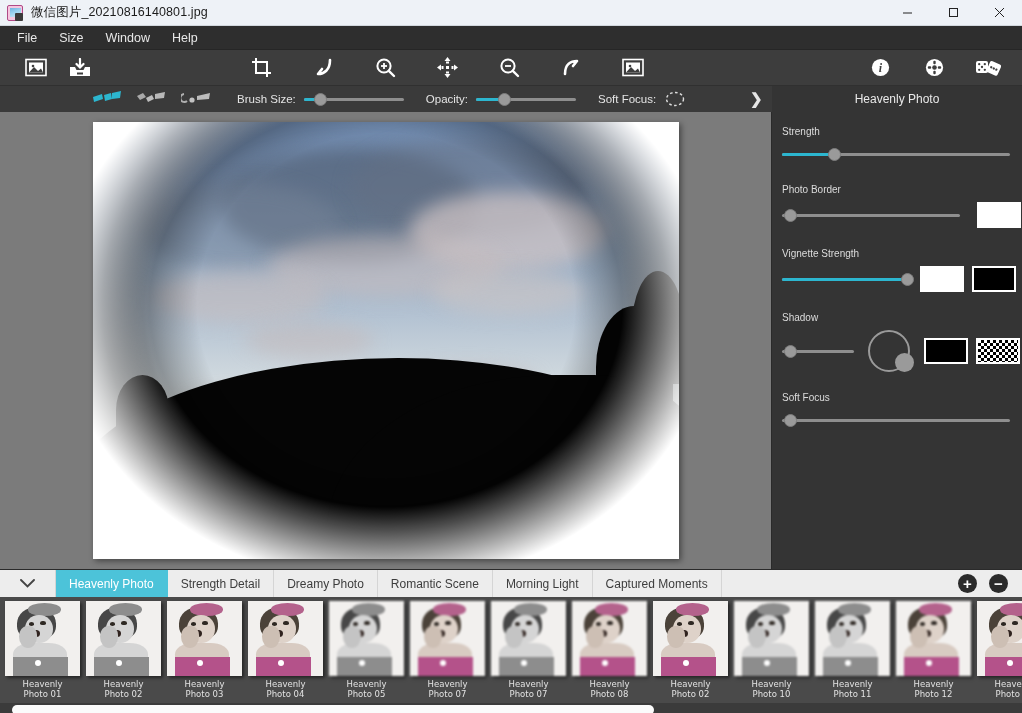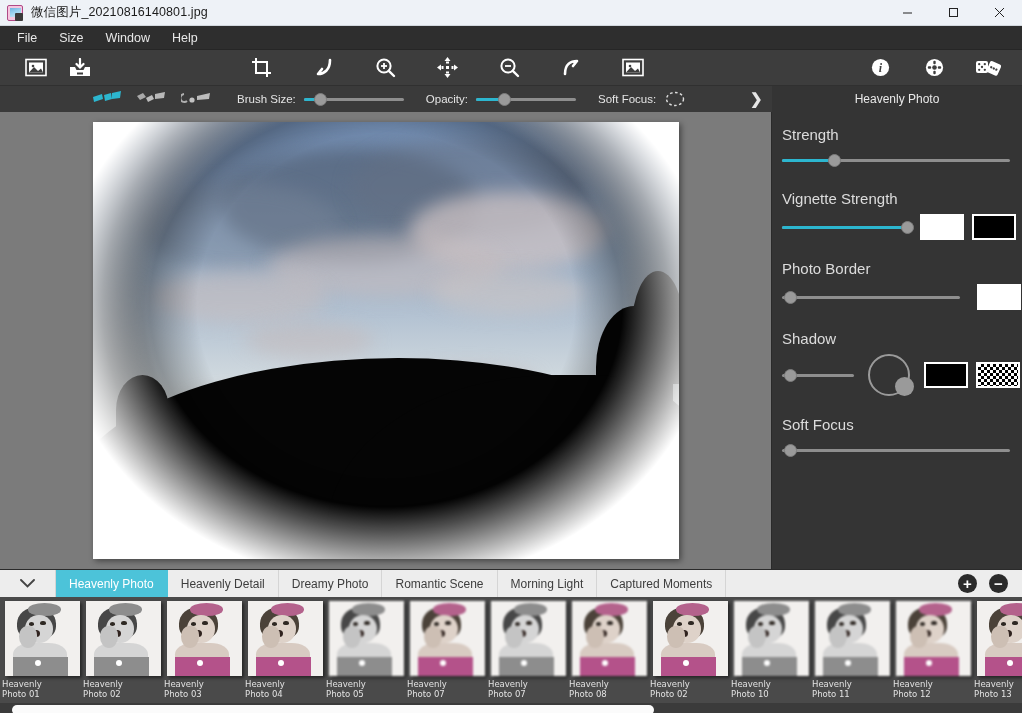--- a/index.html
+++ b/index.html
@@ -129,21 +129,21 @@
   }
   #white-edge {
     position: absolute; inset: 0; pointer-events: none;
     background: radial-gradient(ellipse 56% 64% at 50% 42%,
       rgba(255,255,255,0) 58%, rgba(255,255,255,0) 72%, rgba(255,255,255,1) 100%);
   }
 
   
   #right-panel { width: 250px; background: #343434; padding: 14px 12px 0 10px; }
   .ctl-row { margin-bottom: 14px; }
-  .ctl-label { color: #dcdcdc; font-size: 15px; margin-bottom: 7px; }
+  .ctl-label { color: #dcdcdc; font-size: 10px; margin-bottom: 7px; }
   .ctl-line { display: flex; align-items: center; }
   .swatch {
     width: 44px; height: 26px; border: 2px solid #fff; margin-left: 8px; flex: none;
   }
   .swatch.white { background: #fff; }
   .swatch.black { background: #000; }
   .swatch.checker {
     background-image:
       linear-gradient(45deg,#000 25%,transparent 25%,transparent 75%,#000 75%),
       linear-gradient(45deg,#000 25%,#fff 25%,#fff 75%,#000 75%);
@@ -177,21 +177,21 @@
     width: 19px; height: 19px; border-radius: 50%; background: #2b2b2b; color: #fff;
     display: flex; align-items: center; justify-content: center;
     font-size: 15px; line-height: 1; font-weight: bold;
   }
 
   
   #filmstrip {
     height: 106px; background: #4a4a4a; display: flex; align-items: flex-start;
     padding: 4px 0 0 2px; position: relative; overflow: hidden;
   }
-  .thumb-cell { width: 81px; flex: none; }
+  .thumb-cell { width: 81px; flex: none; text-align: center; }
   .thumb-img {
     width: 75px; height: 75px; margin: 0 auto; position: relative; overflow: hidden;
     background: #efeeec; box-shadow: 2px 2px 3px rgba(0,0,0,.5);
   }
   .thumb-cell.selected .thumb-img { outline: 3px solid #4cc3d9; outline-offset: -3px; }
   .thumb-label {
     color: #e2e2e2; font-size: 8.5px; line-height: 10px; margin-top: 3px;
     font-family: "DejaVu Sans", sans-serif;
   }
   
@@ -471,40 +471,40 @@
       <div class="ctl-line">
         <div class="slider" style="width:228px">
           <div class="track" style="width:228px"></div>
           <div class="fill" style="width:52px"></div>
           <div class="knob" style="left:52px"></div>
         </div>
       </div>
     </div>
 
     <div class="ctl-row" style="margin-top:20px">
+      <div class="ctl-label">Photo Border</div>
+      <div class="ctl-line">
+        <div class="slider" style="width:178px">
+          <div class="track" style="width:178px"></div>
+          <div class="knob" style="left:8px"></div>
+        </div>
+        <div class="swatch white" style="margin-left:17px"></div>
+      </div>
+    </div>
+
+    <div class="ctl-row" style="margin-top:20px">
       <div class="ctl-label">Vignette Strength</div>
       <div class="ctl-line">
         <div class="slider" style="width:130px">
           <div class="track" style="width:130px"></div>
           <div class="fill" style="width:125px"></div>
           <div class="knob" style="left:125px"></div>
         </div>
         <div class="swatch white"></div>
         <div class="swatch black"></div>
-      </div>
-    </div>
-
-    <div class="ctl-row" style="margin-top:20px">
-      <div class="ctl-label">Photo Border</div>
-      <div class="ctl-line">
-        <div class="slider" style="width:178px">
-          <div class="track" style="width:178px"></div>
-          <div class="knob" style="left:8px"></div>
-        </div>
-        <div class="swatch white" style="margin-left:17px"></div>
       </div>
     </div>
 
     <div class="ctl-row" style="margin-top:20px">
       <div class="ctl-label">Shadow</div>
       <div class="ctl-line">
         <div class="slider" style="width:72px">
           <div class="track" style="width:72px"></div>
           <div class="knob" style="left:8px"></div>
         </div>
@@ -529,21 +529,21 @@
   </div>
 </div>
 
 <div id="tabstrip">
   <div id="tab-collapse">
     <svg width="15" height="9" viewBox="0 0 15 9">
         <path d="M1 1 L7.5 7.5 L14 1" fill="none" stroke="#444" stroke-width="1.9" stroke-linecap="round"></path>
       </svg>
   </div>
   <div class="tab active">Heavenly Photo</div>
-  <div class="tab">Heavenly Detail</div>
+  <div class="tab">Strength Detail</div>
   <div class="tab">Dreamy Photo</div>
   <div class="tab">Romantic Scene</div>
   <div class="tab">Morning Light</div>
   <div class="tab">Captured Moments</div>
   <div id="tab-actions">
     <div class="circ-btn">+</div>
     <div class="circ-btn">−</div>
   </div>
 </div>
 

